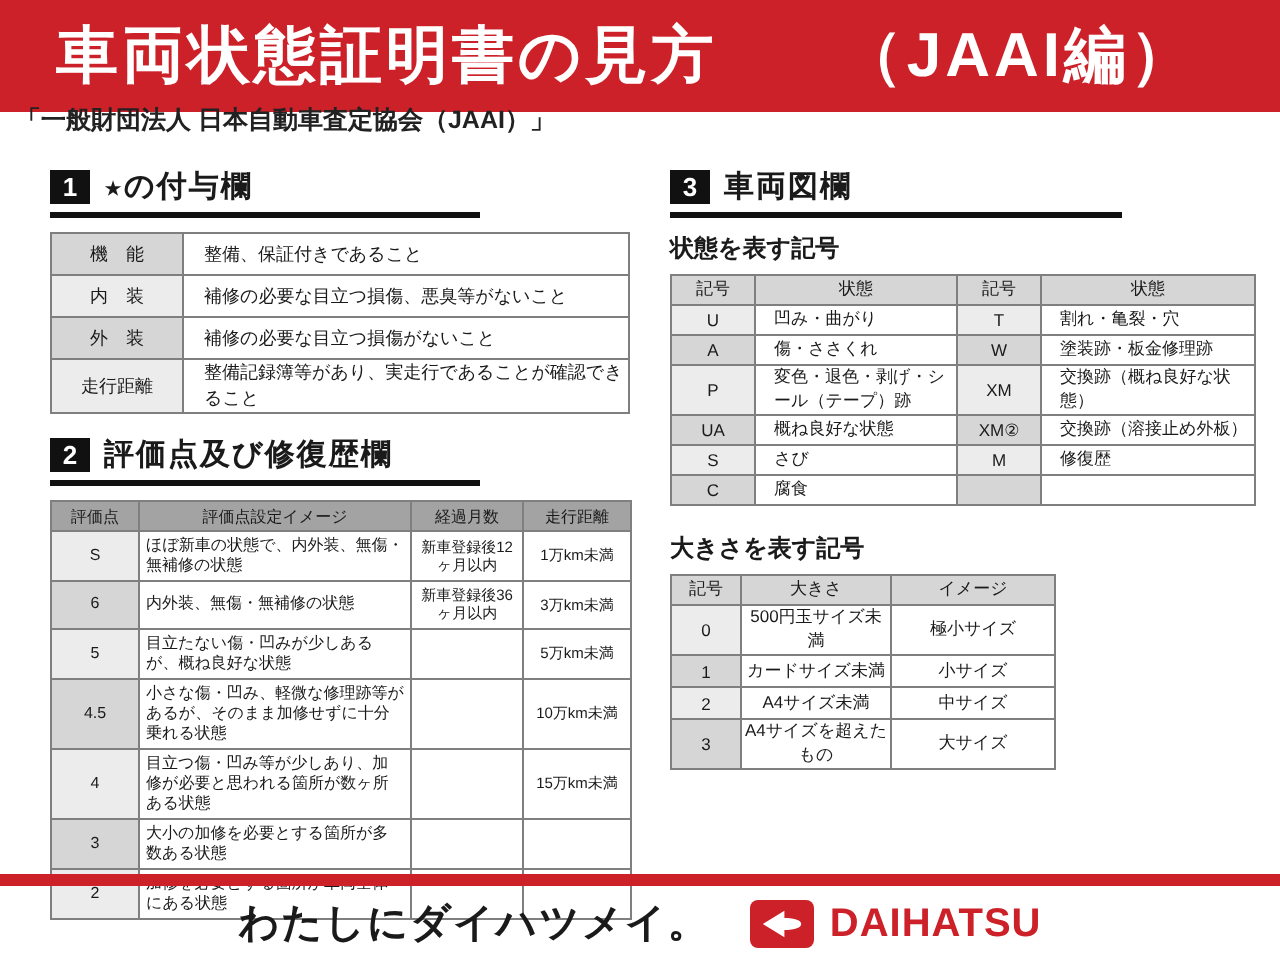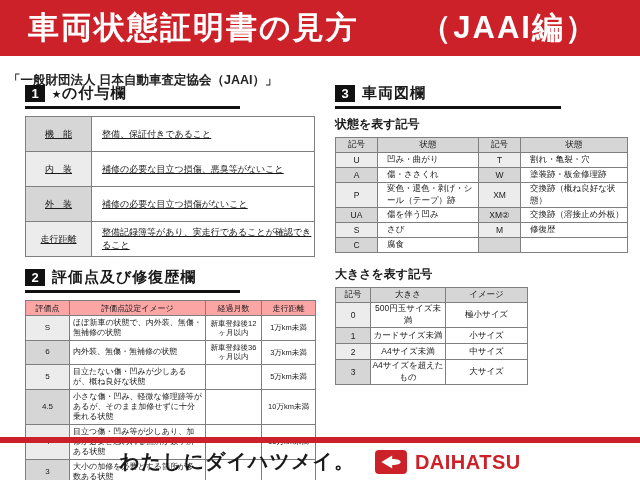--- a/index.html
+++ b/index.html
@@ -5,46 +5,46 @@
   * { margin:0; padding:0; box-sizing:border-box; }
   html,body { width:640px; height:480px; background:#fff; overflow:hidden;
     font-family:"Liberation Sans","DejaVu Sans",sans-serif; color:#1a1a1a; }
   .page { position:relative; width:640px; height:480px; background:#fff; }
 
   
   .band { position:absolute; top:0; left:0; width:640px; height:56px;
     background:#cc2129; display:flex; align-items:center;
     padding:0 42px 0 28px; justify-content:space-between; }
   .band .ttl { color:#fff; font-weight:bold; font-size:31px; letter-spacing:2px; }
-  .subtitle { position:absolute; top:72px; left:8px; font-size:12.5px; font-weight:bold; color:#222; }
+  .subtitle { position:absolute; top:52px; left:8px; font-size:12.5px; font-weight:bold; color:#222; }
 
   
   .sec-head { display:flex; align-items:center; gap:7px;
     border-bottom:3px solid #111; padding-bottom:3px; margin-bottom:7px; }
   .sec-num { width:20px; height:17px; background:#111; color:#fff; font-weight:bold;
     font-size:13px; display:flex; align-items:center; justify-content:center; flex:0 0 auto; }
   .sec-title { font-size:15px; font-weight:bold; letter-spacing:1px;font-family:Liberation Mono, monospace; }
 
   .col-left  { position:absolute; left:25px; top:84px; width:290px; }
   .col-right { position:absolute; left:335px; top:84px; width:292px; }
 
   table { border-collapse:collapse; width:100%; table-layout:fixed; }
   td,th { border:1px solid #7f7f7f; font-weight:normal; }
 
   
-  .t1 td { height:35px; font-size:9px;text-decoration:underline; }
+  .t1 td { height:21px; font-size:9px; }
   .t1 .lbl { width:66px; text-align:center; }
   .t1 tr:nth-child(odd)  .lbl { background:#d6d6d6; }
   .t1 tr:nth-child(even) .lbl { background:#ececec; }
   .t1 .val { padding-left:10px; }
 
   .sec2 { margin-top:11px; }
 
   
-  .t2 th { background:#fca5a5; font-size:8px; height:15px; text-align:center; }
+  .t2 th { background:#a3a3a3; font-size:8px; height:15px; text-align:center; }
   .t2 td { font-size:8px; padding:2px 3px; line-height:1.25; height:14px; }
   .t2 .c-score { text-align:center; }
   .t2 tbody tr:nth-child(odd)  .c-score { background:#ececec; }
   .t2 tbody tr:nth-child(even) .c-score { background:#d6d6d6; }
   .t2 .c-month, .t2 .c-dist { text-align:center; font-size:7.5px; }
   .t2 col.w-score { width:44px; } .t2 col.w-desc { width:136px; }
   .t2 col.w-month { width:56px; } .t2 col.w-dist { width:54px; }
 
   
   .tbl-label { font-size:12px; font-weight:bold; margin:6px 0 4px; }
@@ -217,21 +217,21 @@
             <td class="st">塗装跡・板金修理跡</td>
           </tr>
           <tr>
             <td class="sym">P</td>
             <td class="st">変色・退色・剥げ・シール（テープ）跡</td>
             <td class="sym">XM</td>
             <td class="st">交換跡（概ね良好な状態）</td>
           </tr>
           <tr>
             <td class="sym">UA</td>
-            <td class="st">傷を伴う凹み</td>
+            <td class="st">概ね良好な状態</td>
             <td class="sym">XM②</td>
             <td class="st">交換跡（溶接止め外板）</td>
           </tr>
           <tr>
             <td class="sym">S</td>
             <td class="st">さび</td>
             <td class="sym">M</td>
             <td class="st">修復歴</td>
           </tr>
           <tr>

